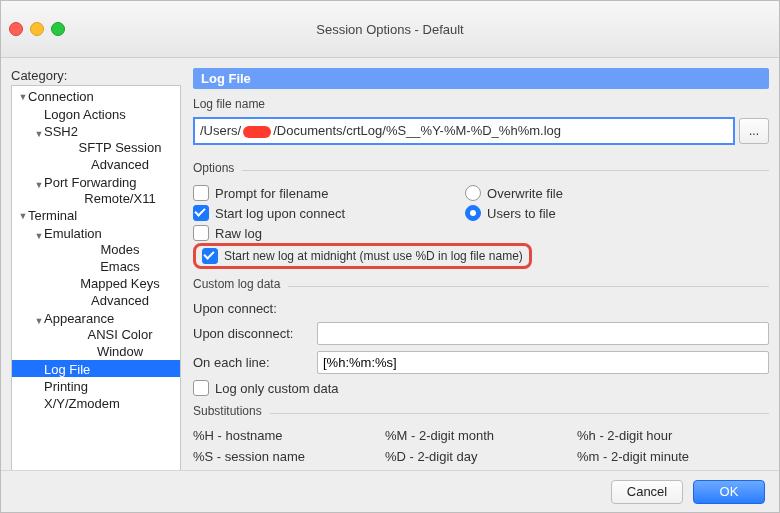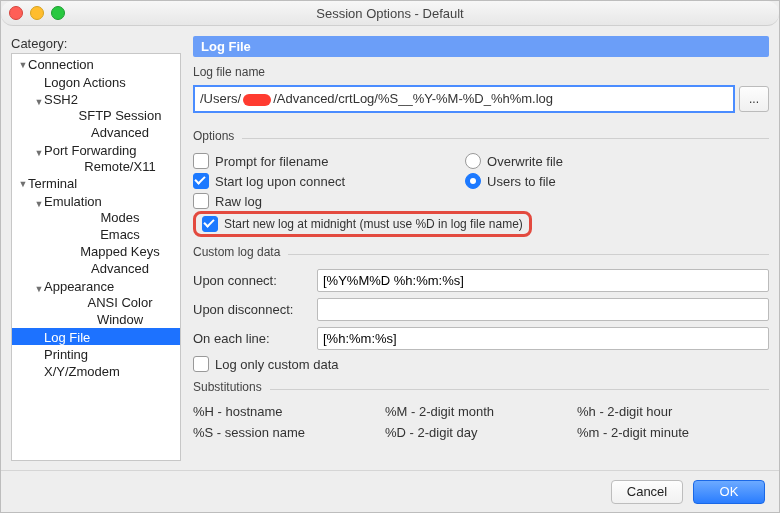--- a/index.html
+++ b/index.html
@@ -17,23 +17,22 @@
     position: relative;
     border: 1px solid #bdbdbd;
     box-sizing: border-box;
   }
   .titlebar {
     height: 24px;
     background: linear-gradient(#f7f7f7, #e7e7e7);
     border-bottom: 1px solid #cfcfcf;
     display: flex;
     align-items: center;
-    padding: 0 8px;
+    padding: 16px 8px;
     position: relative;
-    border-radius: 12px;
   }
   .traffic-lights {
     display: flex;
     gap: 7px;
   }
   .tl {
     width: 12px; height: 12px; border-radius: 50%;
   }
   .tl.red { background: #ff5f57; border: 1px solid #d4443d; }
   .tl.yellow { background: #ffbd2e; border: 1px solid #d6a21e; }
@@ -389,21 +388,21 @@
         </div>
     </div>
 
     <div class="content">
       <div class="section-header">Log File</div>
 
       <div class="fieldset">
         <div class="grouplabel">Log file name</div>
         <div class="logname-row">
           <div class="logname-input">
-            <span>/Users/</span><span class="redact"></span><span>/Advanced/crtLog/%S__%Y-%M-%D_%h%m.log</span>
+            <span>/Users/</span><span class="redact"></span><span>/Documents/crtLog/%S__%Y-%M-%D_%h%m.log</span>
           </div>
           <div class="small-btn">
               <span>...</span>
             </div>
         </div>
       </div>
 
       <div class="fieldset">
         <div style="display:flex;align-items:center;gap:8px;">
           <span class="grouplabel">Options</span>
@@ -441,21 +440,20 @@
         </div>
       </div>
 
       <div class="fieldset">
         <div style="display:flex;align-items:center;gap:8px;">
           <span class="grouplabel">Custom log data</span>
           <span class="hr" style="flex:1"></span>
         </div>
         <div class="formrow">
           <span class="formlabel">Upon connect:</span>
-          <input class="text-input" value="[%Y%M%D %h:%m:%s]" style="">
         </div>
         <div class="formrow">
           <span class="formlabel">Upon disconnect:</span>
           <input class="text-input" value="" style="">
         </div>
         <div class="formrow">
           <span class="formlabel">On each line:</span>
           <input class="text-input" value="[%h:%m:%s]" style="">
         </div>
         <div class="chkrow" style="margin-top:6px;margin-left:0;">

